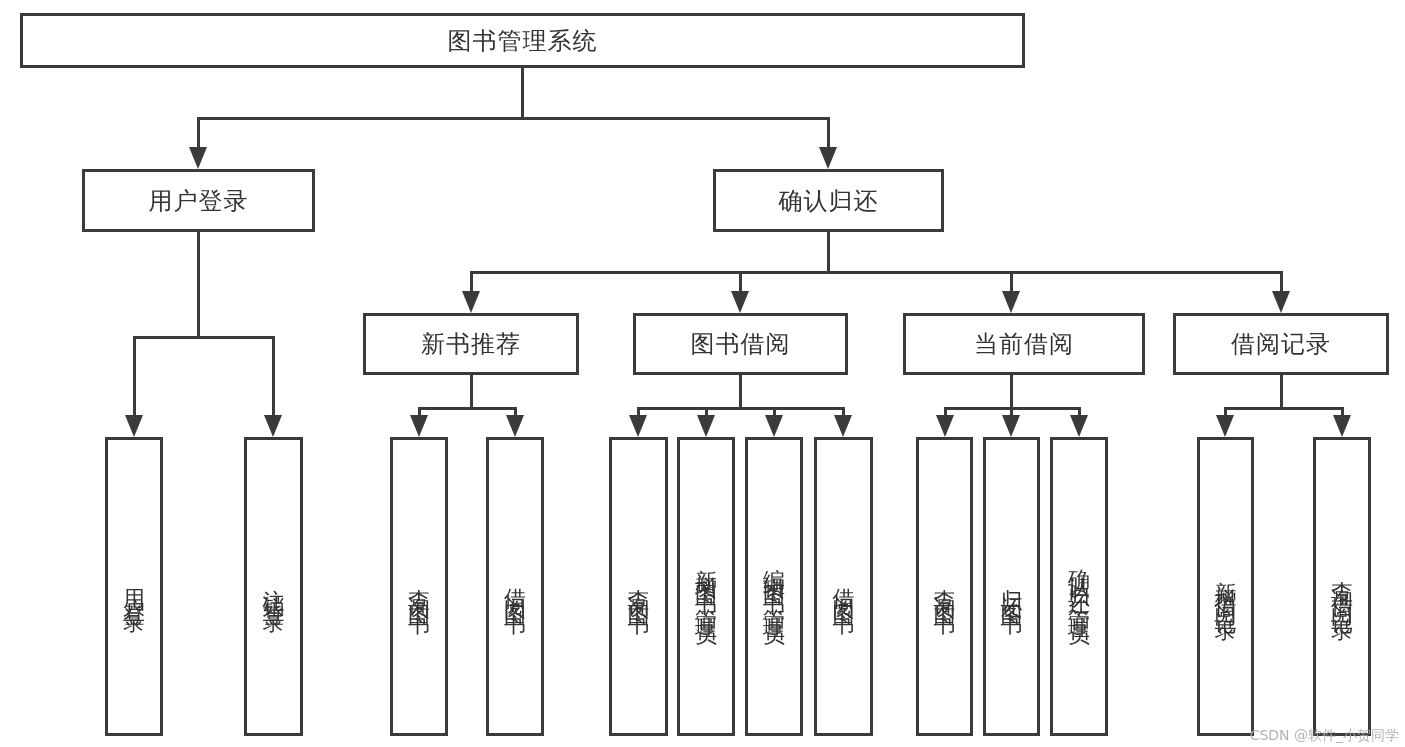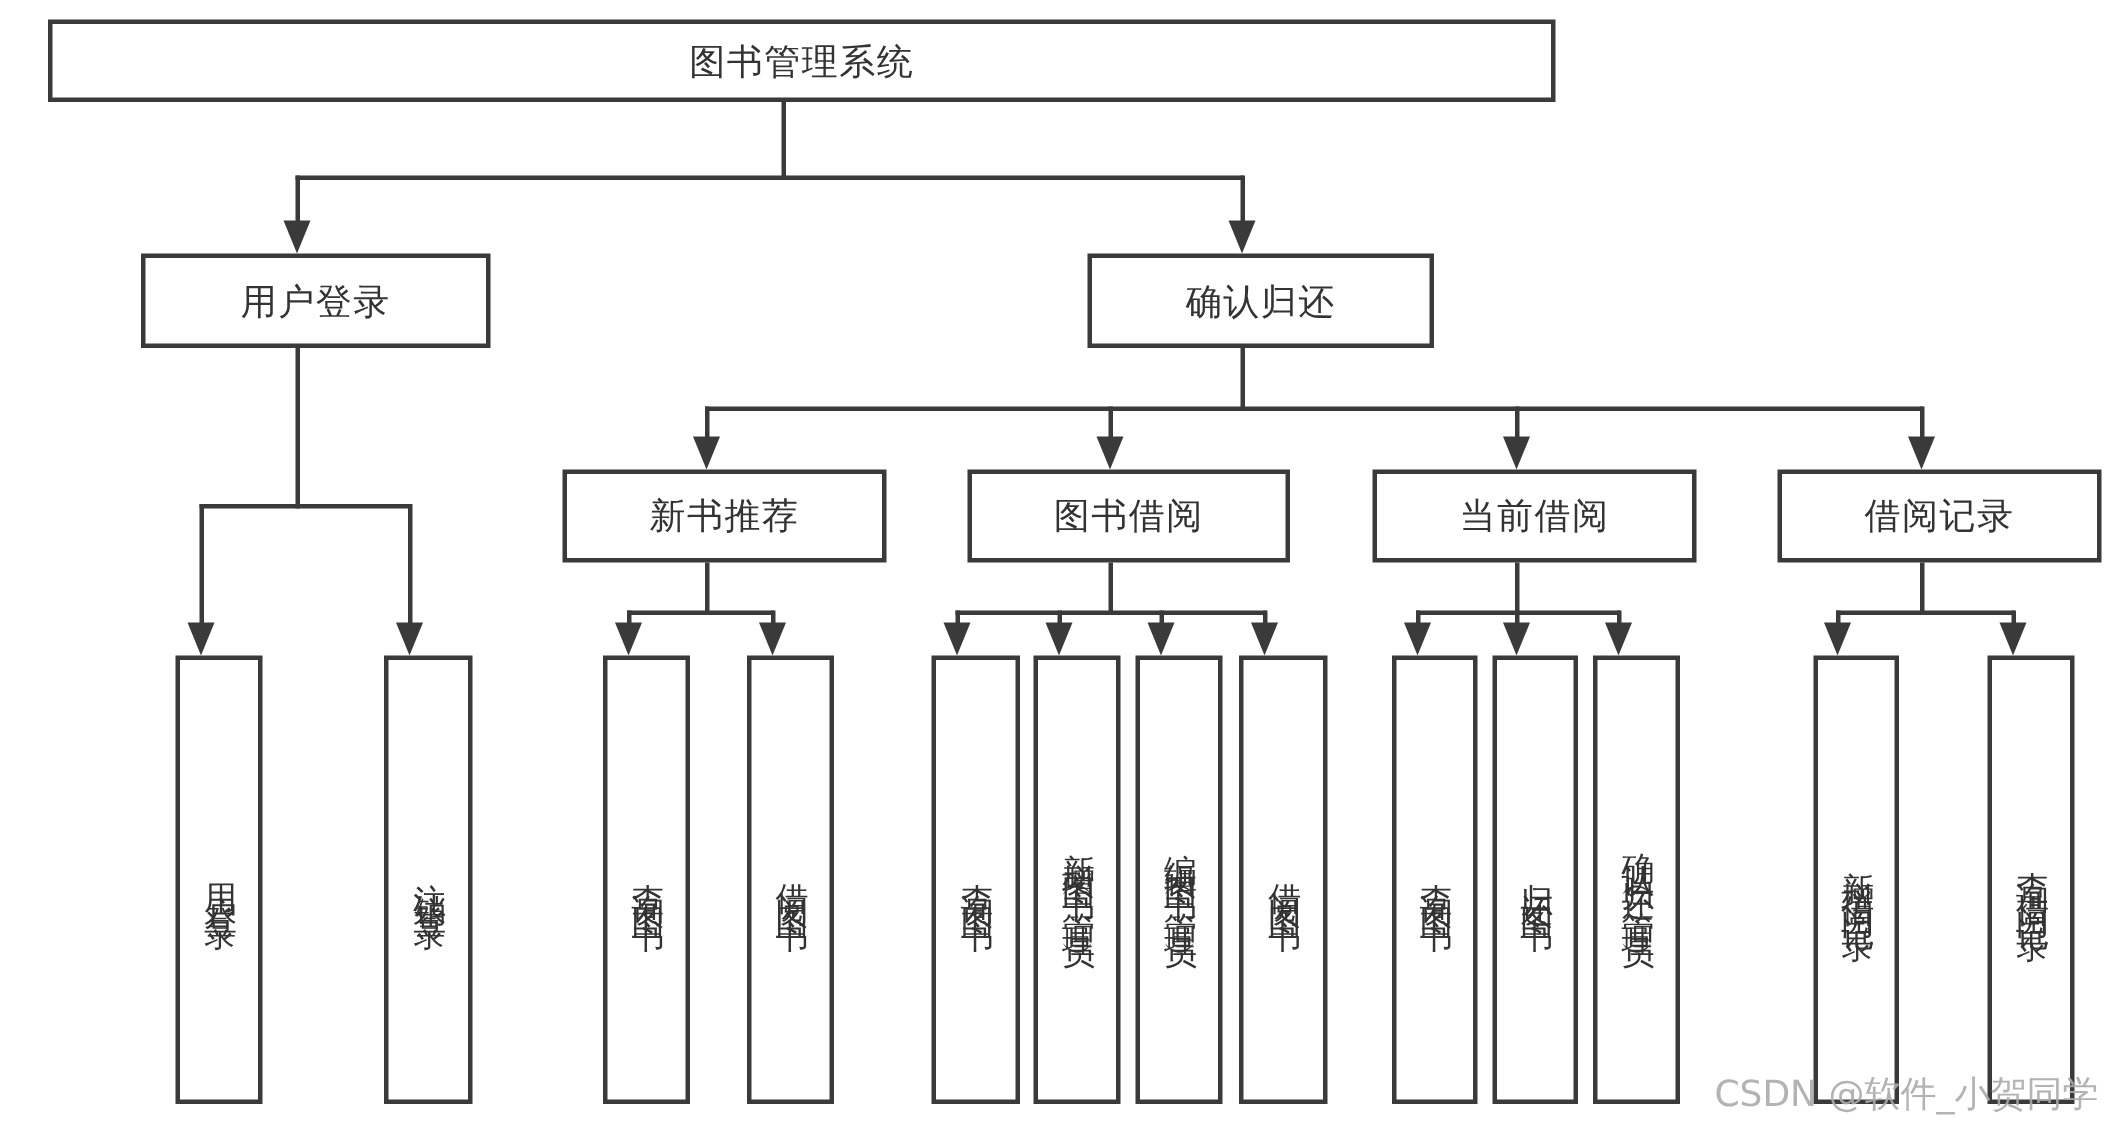--- a/index.html
+++ b/index.html
@@ -13,21 +13,20 @@
   }
   .node {
     position: absolute;
     box-sizing: border-box;
     border: 3px solid var(--line, #3a3a3a);
     background: #ffffff;
     display: flex;
     align-items: center;
     justify-content: center;
     color: var(--text, #333333);
-    margin-left: 12px;
   }
   .hbox { font-size: 24px; letter-spacing: 1px; white-space: nowrap; }
   .leaf .vtext {
     writing-mode: vertical-rl;
     text-orientation: mixed;
     font-size: 22px;
     letter-spacing: 8px;
     line-height: 1;
     color: var(--text, #333333);
   }
@@ -39,21 +38,21 @@
     position: absolute;
     width: 0; height: 0;
     border-left: 9px solid transparent;
     border-right: 9px solid transparent;
     border-top: 22px solid var(--line, #3a3a3a);
   }
   .watermark {
     position: absolute;
     right: 6px;
     bottom: 2px;
-    font-size: 24px;
+    font-size: 14px;
     color: var(--wm, #ababab);
     opacity: 0.9;
     white-space: nowrap;
     z-index: 5;
   }
 </style>
 </head>
 <body>
 
 <div class="canvas">
@@ -68,21 +67,21 @@
   <div class="node hbox" style="left:713px;top:169px;width:231px;height:63px">
     <span>确认归还</span>
   </div>
 
   <div class="node hbox" style="left:363px;top:313px;width:216px;height:62px">
     <span>新书推荐</span>
   </div>
   <div class="node hbox" style="left:633px;top:313px;width:215px;height:62px">
     <span>图书借阅</span>
   </div>
-  <div class="node hbox" style="left:903px;top:313px;width:216px;height:62px">
+  <div class="node hbox" style="left:903px;top:313px;width:242px;height:62px">
     <span>当前借阅</span>
   </div>
   <div class="node hbox" style="left:1173px;top:313px;width:216px;height:62px">
     <span>借阅记录</span>
   </div>
 
   <div class="node leaf" style="left:105px;top:437px;width:58px;height:299px">
     <span class="vtext">用户登录</span>
   </div>
   <div class="node leaf" style="left:244px;top:437px;width:59px;height:299px">

